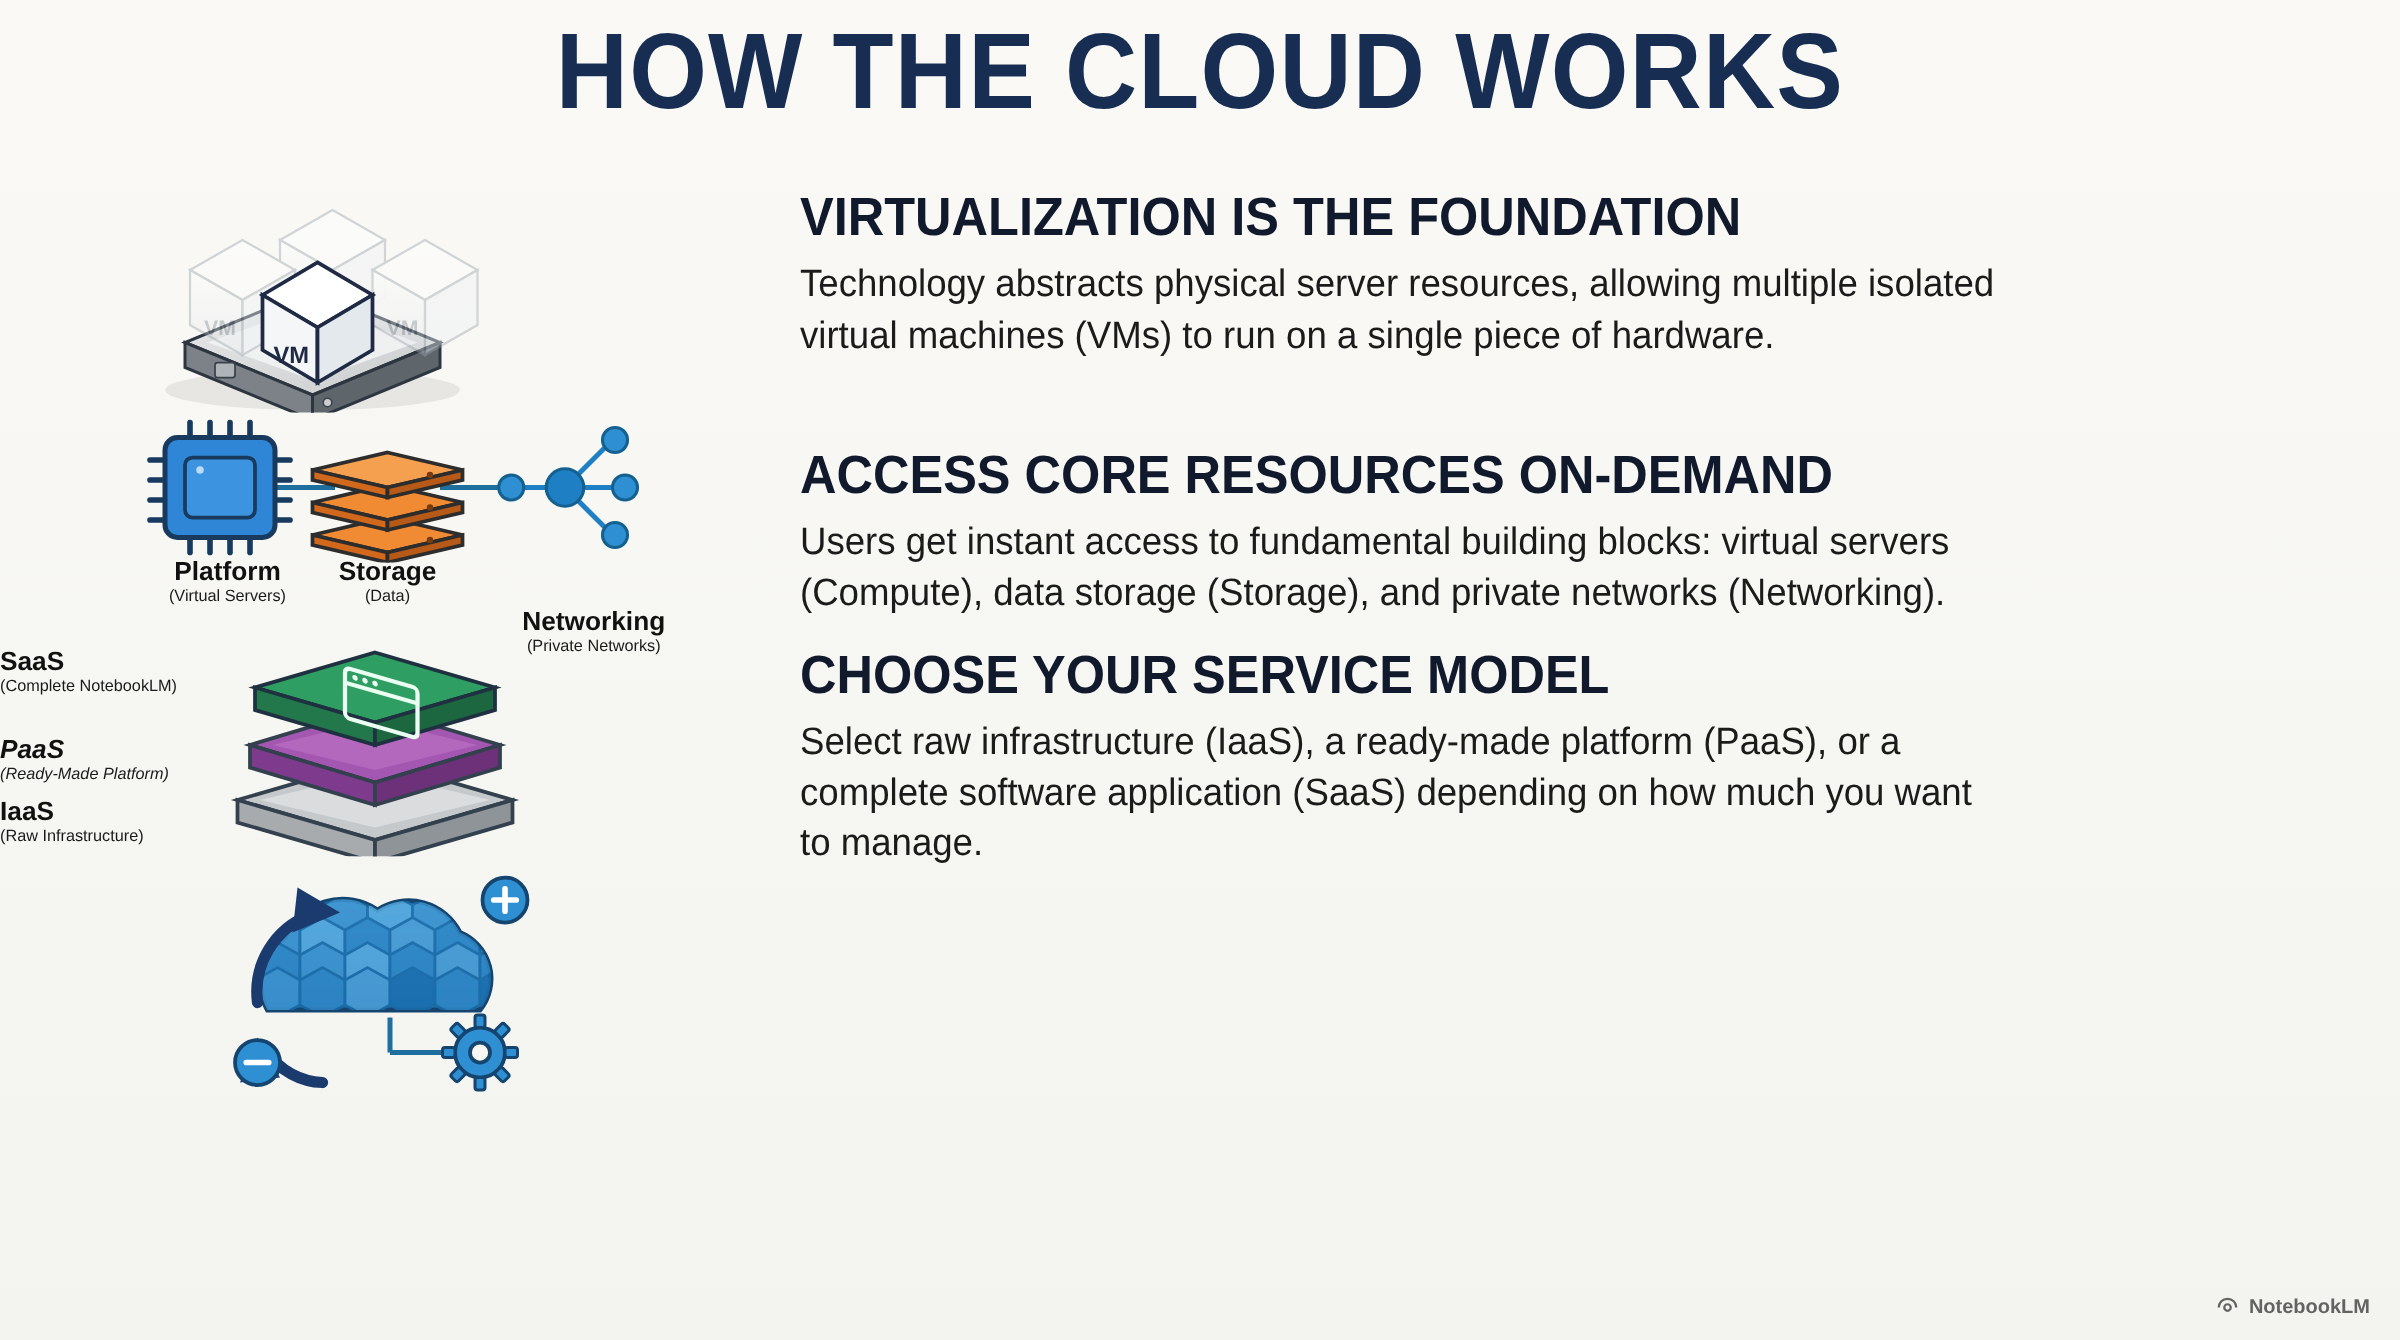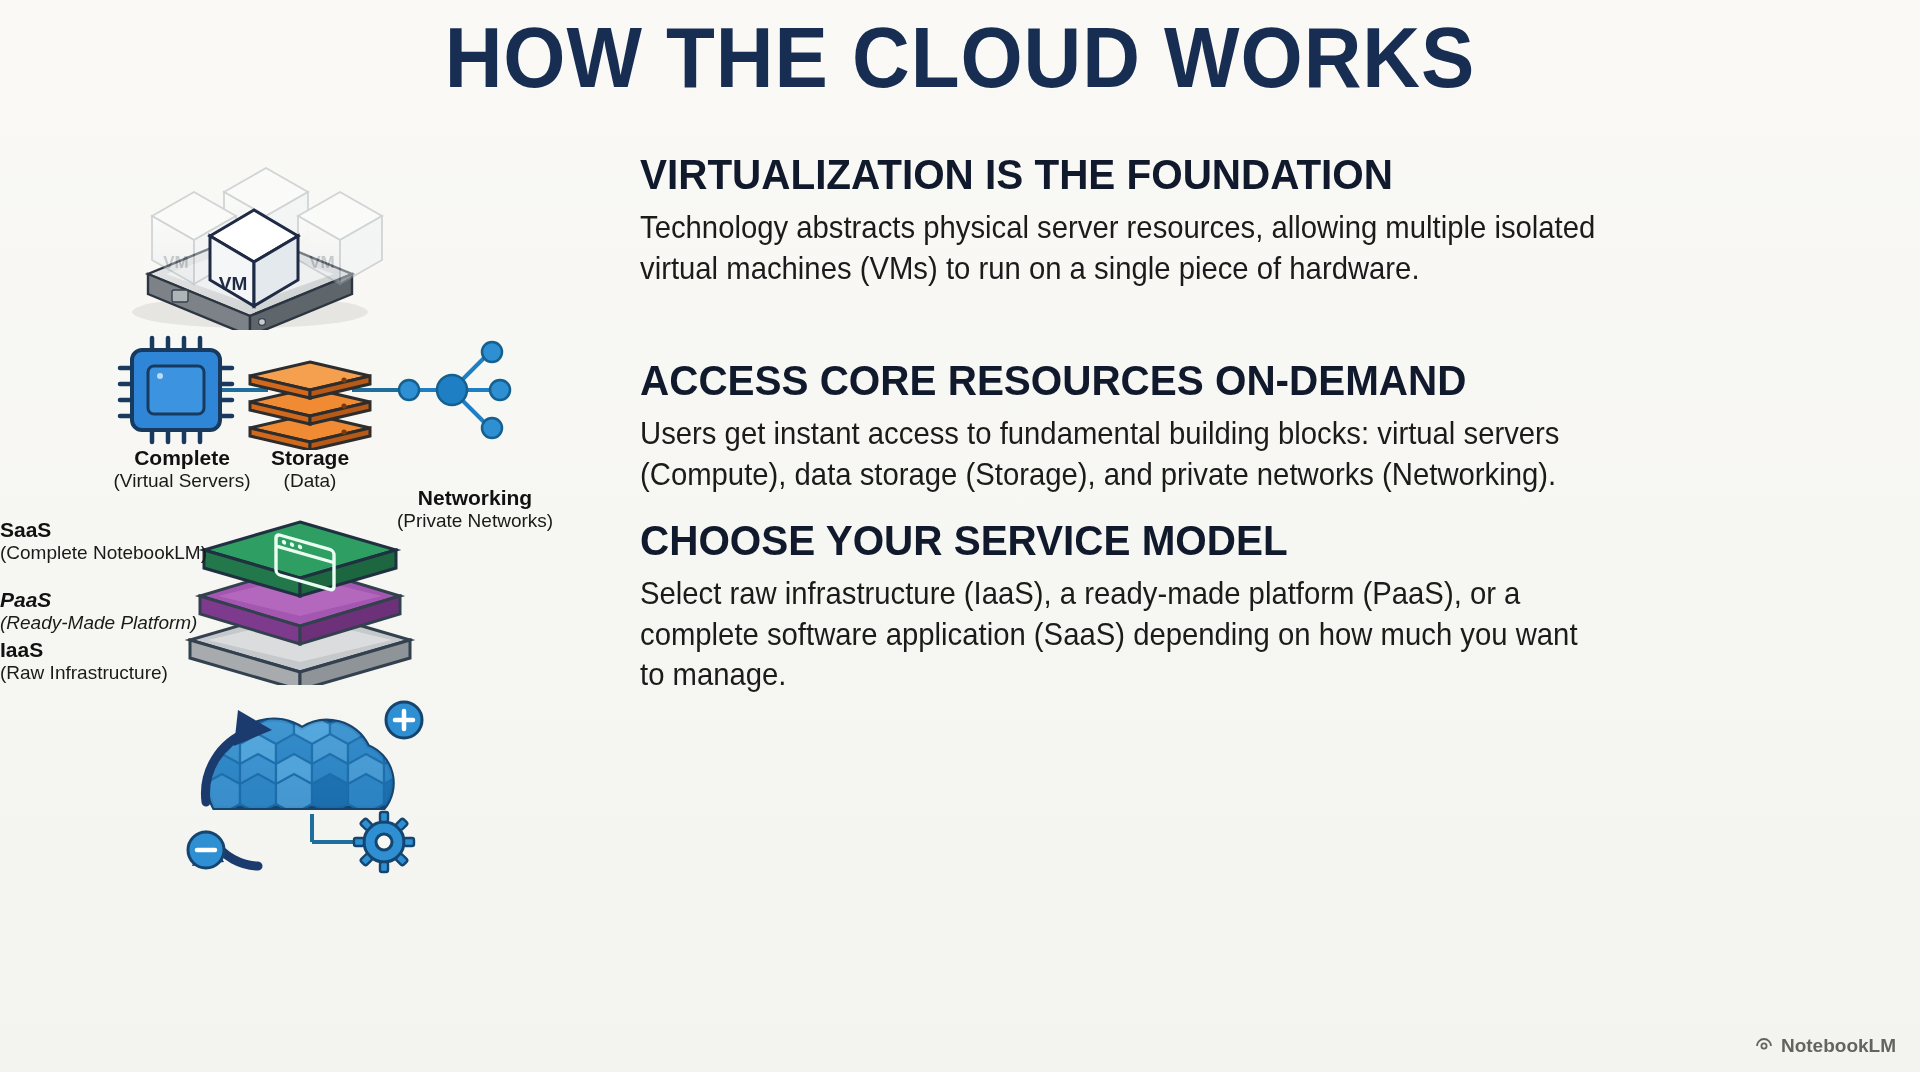--- a/index.html
+++ b/index.html
@@ -80,30 +80,30 @@
     font-weight:bold;
     color:#111;
     font-size:21px;
     text-align:center;
     line-height:1.12;
     white-space:nowrap;
   }
   .lbl .sub{
     display:block;
     font-weight:normal;
-    font-size:19px;
+    font-size:13px;
     color:#1a1a1a;
   }
   .lbl.right{text-align:left;}
 
   
   .watermark{
     position:absolute;right:24px;bottom:14px;
     display:flex;align-items:center;gap:7px;
-    color:#4a4a4a;font-size:19px;font-weight:bold;
+    color:#4a4a4a;font-size:16px;font-weight:bold;
     opacity:.85;
   }
 </style>
 </head>
 <body>
 
 <div class="page">
 
   <div class="title">HOW THE CLOUD WORKS</div>
 
@@ -228,21 +228,21 @@
           </g>
           <circle cx="452" cy="60" r="15" fill="#1f7fc4" stroke="#14608f" stroke-width="2.5"></circle>
           <circle cx="409" cy="60" r="10" fill="#2f8fd3" stroke="#14608f" stroke-width="2.5"></circle>
           <circle cx="492" cy="22" r="10" fill="#2f8fd3" stroke="#14608f" stroke-width="2.5"></circle>
           <circle cx="500" cy="60" r="10" fill="#2f8fd3" stroke="#14608f" stroke-width="2.5"></circle>
           <circle cx="492" cy="98" r="10" fill="#2f8fd3" stroke="#14608f" stroke-width="2.5"></circle>
         </g>
       </svg>
 
       <div class="lbl" style="left:54px;top:116px;width:256px;">
-        <span>Complete</span>
+        <span>Platform</span>
         <span class="sub">(Virtual Servers)</span>
       </div>
       <div class="lbl" style="left:222px;top:116px;width:176px;">
         <span>Storage</span>
         <span class="sub">(Data)</span>
       </div>
       <div class="lbl" style="left:330px;top:116px;width:290px;margin-top:40px;">
         <span>Networking</span>
         <span class="sub">(Private Networks)</span>
       </div>

